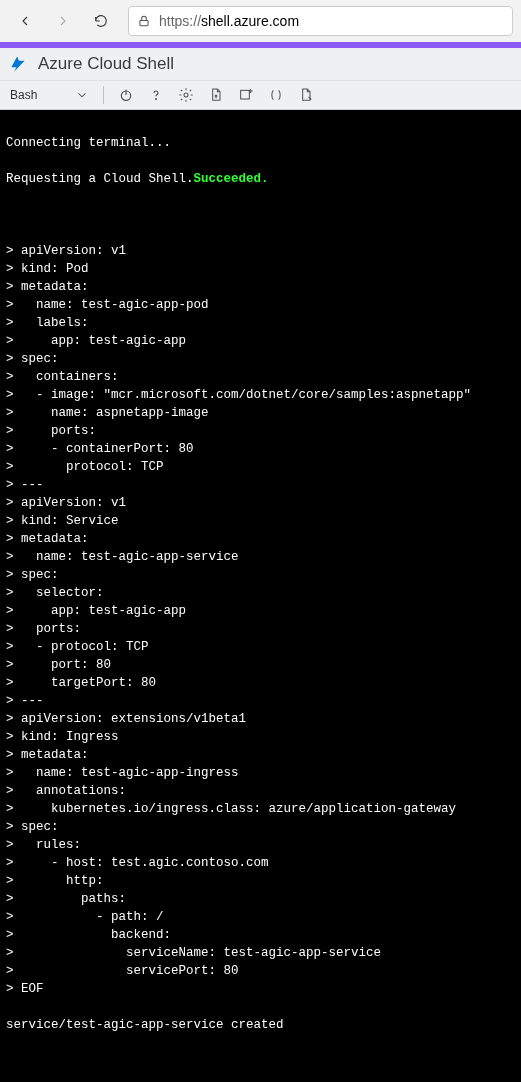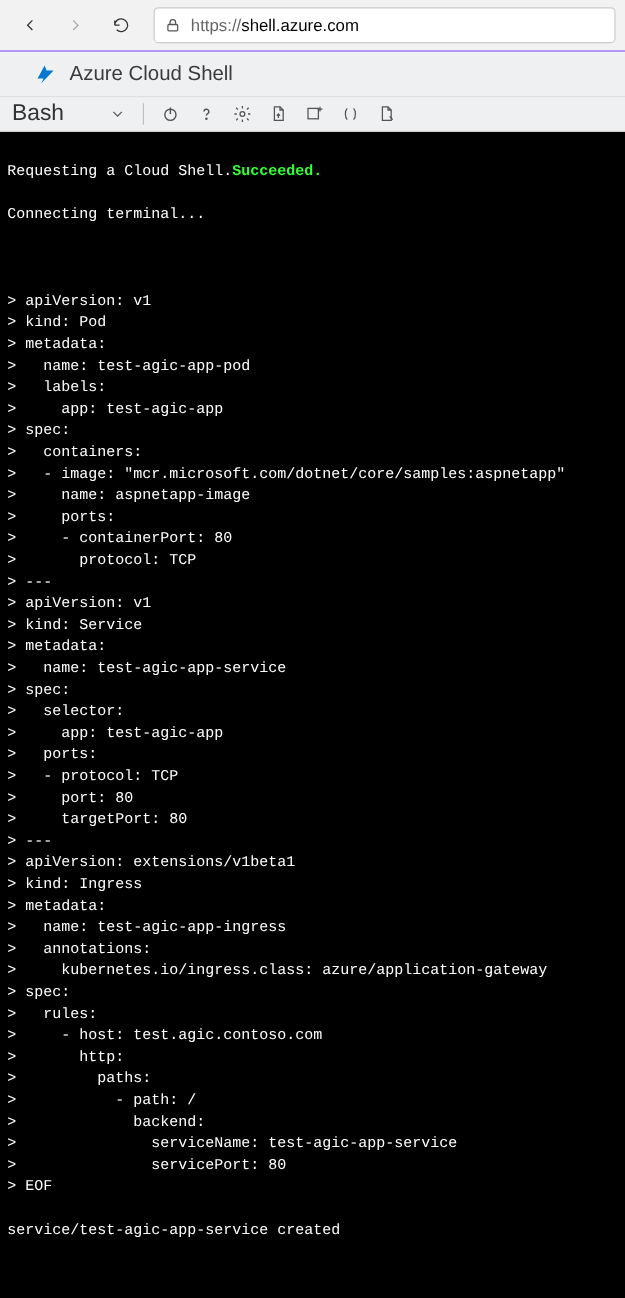--- a/index.html
+++ b/index.html
@@ -48,23 +48,23 @@
     }
     .url-text { color: #666; }
     .url-text .host { color: #000; }
     .svg-ico { width: 16px; height: 16px; display: block; }
     .svg-ico-sm { width: 14px; height: 14px; display:block;}
     
     .title-area {
       display: flex;
       align-items: center;
       height: 38px;
-      padding: 0 28px;
+      padding: 0 8px;
       gap: 10px;
-      border-top: 1px solid #8b5cf6;
+      border-top: 6px solid #8b5cf6;
       background: #eef0f2;
     }
     .azure-logo {
       width: 20px;
       height: 20px;
     }
     .title-text {
       font-size: 17px;
       font-weight: 400;
       color: #3b3b3b;
@@ -72,21 +72,21 @@
     
     .toolbar {
       display: flex;
       align-items: center;
       height: 30px;
       padding: 0 10px;
       gap: 14px;
       background: #eef0f2;
       border-top: 1px solid #e0e0e0;
       border-bottom: 1px solid #d0d0d0;
-      font-size: 19px;
+      font-size: 12px;
     }
     .shell-select {
       display: flex;
       align-items: center;
       gap: 38px;
       color: #333;
     }
     .toolbar-sep {
       width: 1px;
       height: 18px;
@@ -205,19 +205,19 @@
   <div class="toolbar-icon">
     <svg class="svg-ico" viewBox="0 0 24 24" fill="none" stroke="currentColor" stroke-width="1.6">
         <path d="M7 3h7l4 4v13H7z"></path>
         <path d="M14 3v4h4"></path>
         <path d="M16 15l4 4"></path>
       </svg>
   </div>
 </div>
 
 <div class="terminal">
+<span class="term-line c-white">Connecting terminal...</span>
 <span class="term-line"><span class="c-white">Requesting a Cloud Shell.</span><span class="c-greenb">Succeeded.</span></span>
-<span class="term-line c-white">Connecting terminal...</span>
 <span class="term-line">&nbsp;</span>
 <span id="yaml-container"><span class="term-line c-white">&gt; apiVersion: v1</span><span class="term-line c-white">&gt; kind: Pod</span><span class="term-line c-white">&gt; metadata:</span><span class="term-line c-white">&gt;   name: test-agic-app-pod</span><span class="term-line c-white">&gt;   labels:</span><span class="term-line c-white">&gt;     app: test-agic-app</span><span class="term-line c-white">&gt; spec:</span><span class="term-line c-white">&gt;   containers:</span><span class="term-line c-white">&gt;   - image: "mcr.microsoft.com/dotnet/core/samples:aspnetapp"</span><span class="term-line c-white">&gt;     name: aspnetapp-image</span><span class="term-line c-white">&gt;     ports:</span><span class="term-line c-white">&gt;     - containerPort: 80</span><span class="term-line c-white">&gt;       protocol: TCP</span><span class="term-line c-white">&gt; ---</span><span class="term-line c-white">&gt; apiVersion: v1</span><span class="term-line c-white">&gt; kind: Service</span><span class="term-line c-white">&gt; metadata:</span><span class="term-line c-white">&gt;   name: test-agic-app-service</span><span class="term-line c-white">&gt; spec:</span><span class="term-line c-white">&gt;   selector:</span><span class="term-line c-white">&gt;     app: test-agic-app</span><span class="term-line c-white">&gt;   ports:</span><span class="term-line c-white">&gt;   - protocol: TCP</span><span class="term-line c-white">&gt;     port: 80</span><span class="term-line c-white">&gt;     targetPort: 80</span><span class="term-line c-white">&gt; ---</span><span class="term-line c-white">&gt; apiVersion: extensions/v1beta1</span><span class="term-line c-white">&gt; kind: Ingress</span><span class="term-line c-white">&gt; metadata:</span><span class="term-line c-white">&gt;   name: test-agic-app-ingress</span><span class="term-line c-white">&gt;   annotations:</span><span class="term-line c-white">&gt;     kubernetes.io/ingress.class: azure/application-gateway</span><span class="term-line c-white">&gt; spec:</span><span class="term-line c-white">&gt;   rules:</span><span class="term-line c-white">&gt;     - host: test.agic.contoso.com</span><span class="term-line c-white">&gt;       http:</span><span class="term-line c-white">&gt;         paths:</span><span class="term-line c-white">&gt;           - path: /</span><span class="term-line c-white">&gt;             backend:</span><span class="term-line c-white">&gt;               serviceName: test-agic-app-service</span><span class="term-line c-white">&gt;               servicePort: 80</span><span class="term-line c-white">&gt; EOF</span></span>
 <span id="output-container"><span class="term-line c-white">service/test-agic-app-service created</span></span>
 
 </div>
 
 </body></html>

